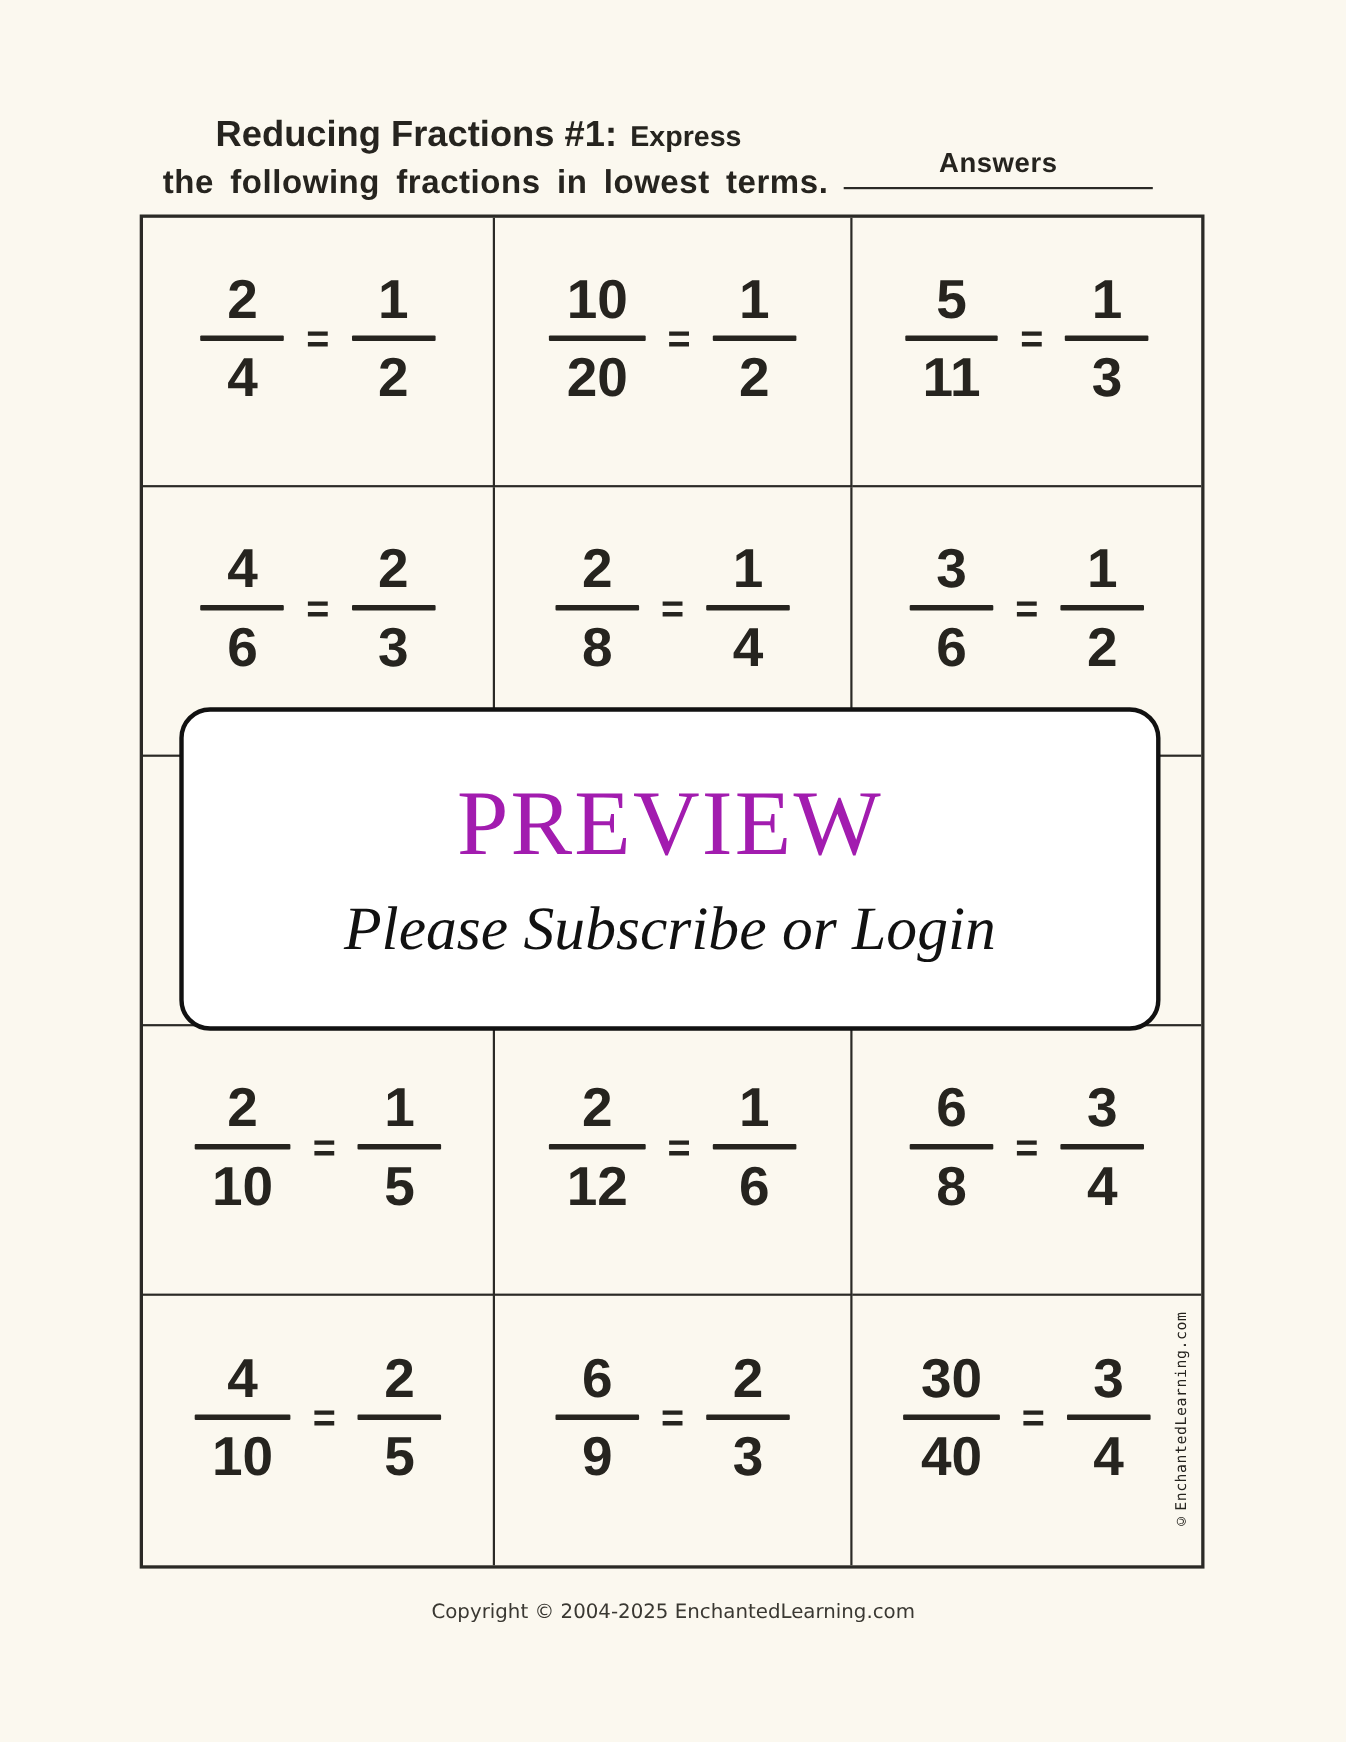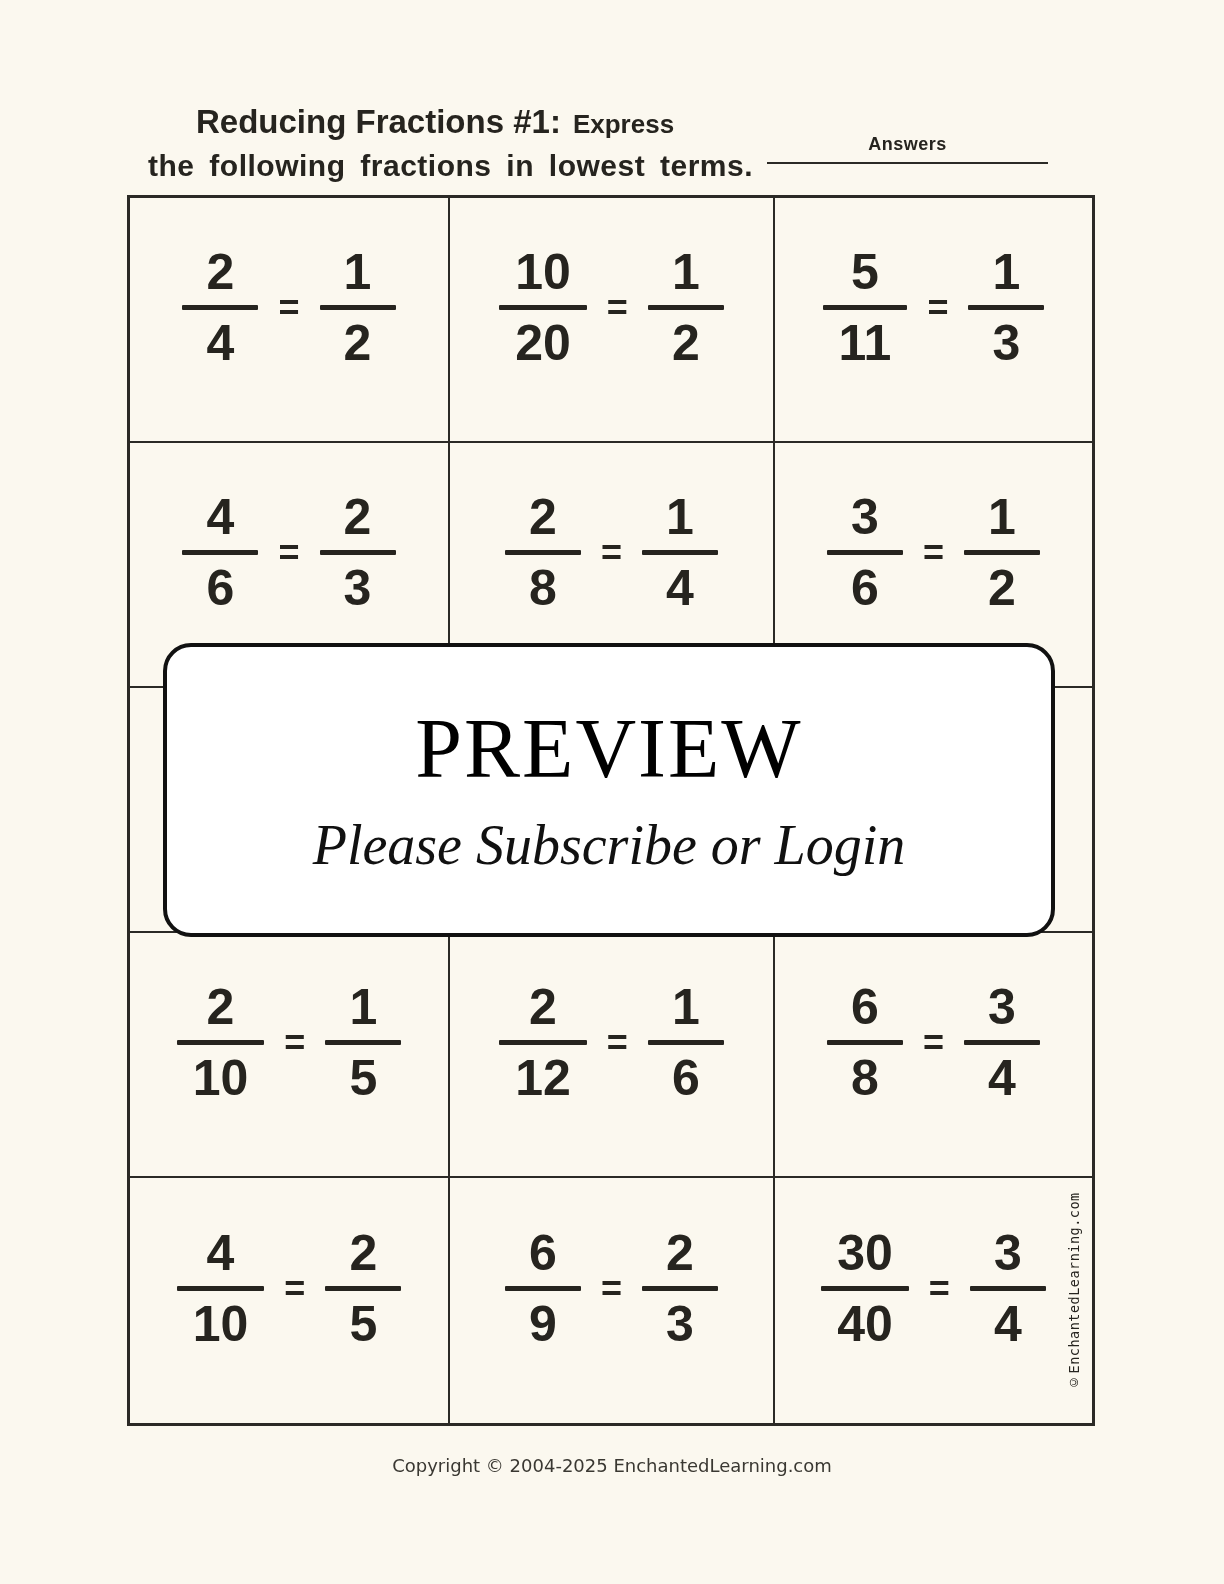--- a/index.html
+++ b/index.html
@@ -47,21 +47,21 @@
   .answers-wrap {
     position: absolute;
     left: 767px;
     top: 134px;
     width: 281px;
     text-align: center;
     border-bottom: 2.5px solid #2B2A26;
     padding-bottom: 7px;
   }
   .answers-label {
-    font-size: 18px;
+    font-size: 25px;
     font-weight: bold;
     letter-spacing: 0.5px;
   }
 
   
   .grid {
     position: absolute;
     left: 127px;
     top: 195px;
     width: 968px;
@@ -129,21 +129,21 @@
     align-items: center;
     justify-content: center;
     gap: 26px;
     z-index: 5;
   }
   .preview-title {
     font-family: "Liberation Serif", serif;
     font-size: 84px;
     letter-spacing: 2px;
     line-height: 1;
-    color: #000000;
+    color: #a21caf;
   }
   .preview-subtitle {
     font-family: "Liberation Serif", serif;
     font-style: italic;
     font-size: 56px;
     line-height: 1;
     color: #111111;
   }
 
   

